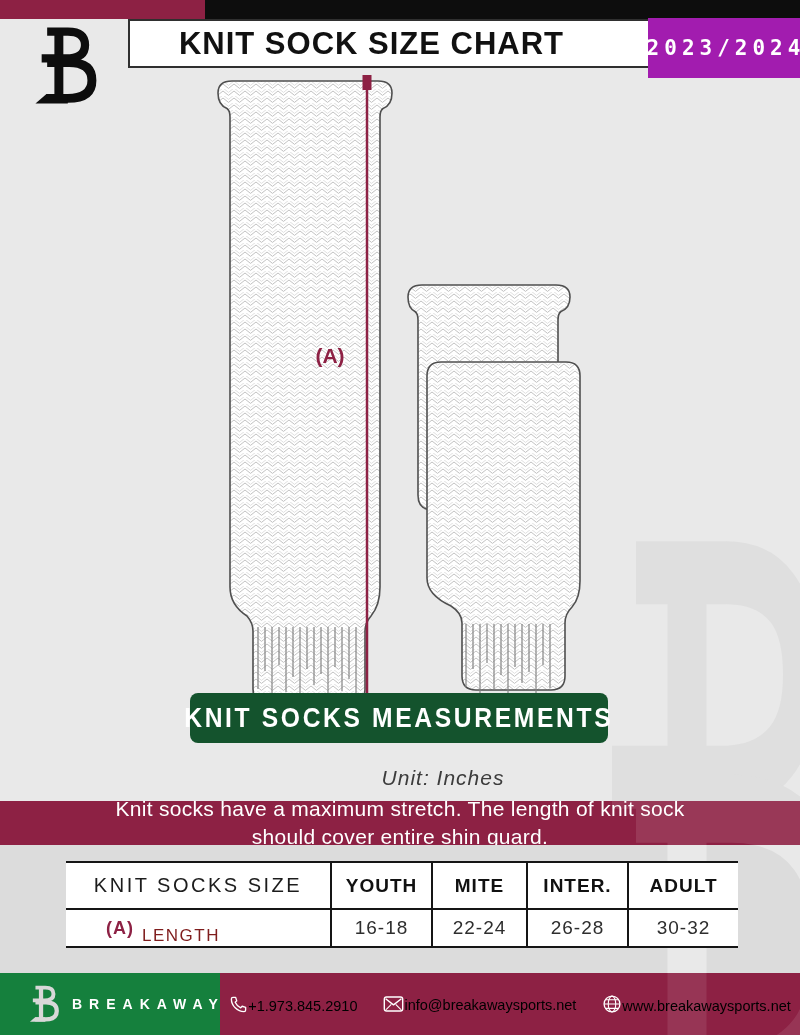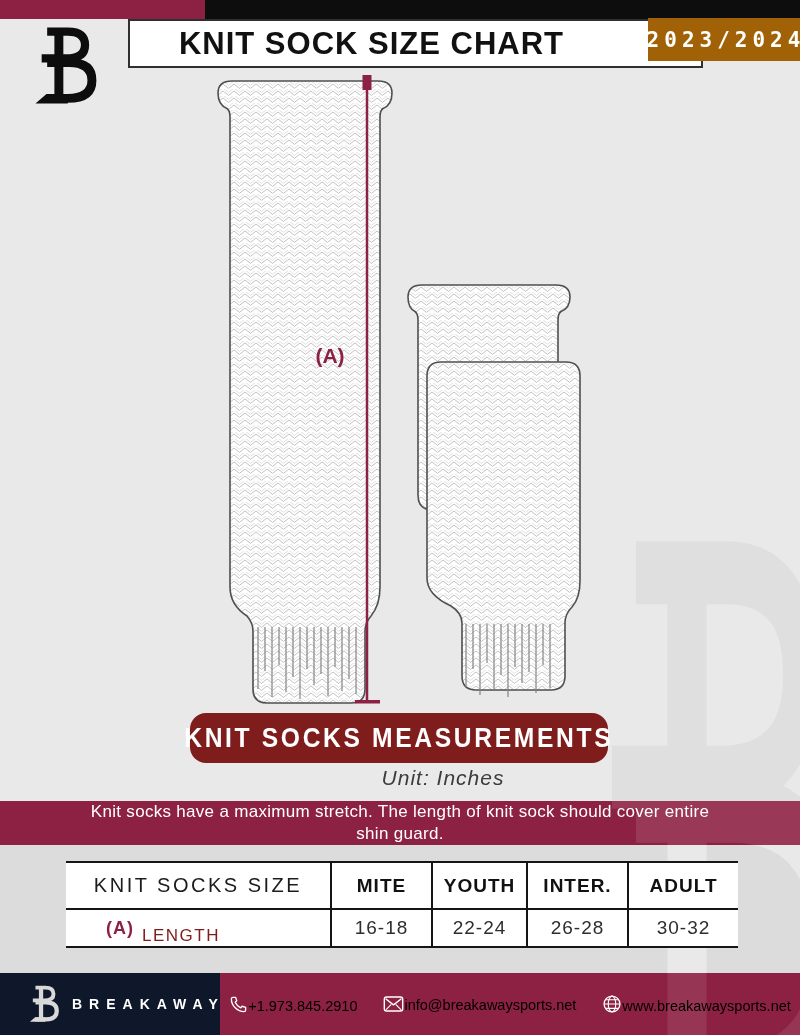--- a/index.html
+++ b/index.html
@@ -6,63 +6,63 @@
   body{font-family:"Liberation Sans", sans-serif; background:#cfcfcf;}
   .poster{position:relative;width:800px;height:1035px;margin:0 auto;background:#e9e9e9;overflow:hidden;}
 
   
   .strip-maroon{position:absolute;left:0;top:0;width:205px;height:19px;background:#8D2144;z-index:3;}
   .strip-black{position:absolute;left:205px;top:0;width:595px;height:19px;background:#0d0d0d;z-index:3;}
   .title-box{position:absolute;left:128px;top:19px;width:575px;height:49px;background:#ffffff;
              border:2px solid #2f2f2f;box-sizing:border-box;display:flex;align-items:center;
              justify-content:center;padding-right:88px;z-index:4;}
   .title-box span{font-size:31px;font-weight:800;letter-spacing:1px;color:#111;white-space:nowrap;}
-  .year-box{position:absolute;left:648px;top:18px;width:152px;height:43px;background:#a16207;
+  .year-box{position:absolute;left:648px;top:18px;width:152px;height:60px;background:#a21caf;
             display:flex;align-items:center;justify-content:center;z-index:4;}
   .year-box span{font-family:"DejaVu Sans Mono",monospace;font-weight:700;font-size:21px;
                  letter-spacing:5px;color:#fff;white-space:nowrap;transform:translateX(2px);}
   .logo-header{position:absolute;left:22px;top:24px;width:82px;height:84px;color:#0d0d0d;z-index:4;}
 
   
   .illus{position:absolute;left:190px;top:75px;z-index:2;}
   .meas-label{font-weight:700;font-size:21px;fill:#8D2144;font-family:"Liberation Sans",sans-serif;}
 
   
-  .banner{position:absolute;left:190px;top:713px;width:418px;height:50px;background:#7f1d1d;
-          border-radius:16px;display:flex;align-items:center;justify-content:center;z-index:3;}
+  .banner{position:absolute;left:190px;top:693px;width:418px;height:50px;background:#14532d;
+          border-radius:8px;display:flex;align-items:center;justify-content:center;z-index:3;}
   .banner span{color:#fff;font-weight:700;font-size:28px;letter-spacing:3px;white-space:nowrap;
                transform:scaleX(.88);}
   .unit-note{position:absolute;left:0;top:766px;width:800px;text-align:center;z-index:3;padding-left:43px;}
   .unit-note span{font-style:italic;font-size:21px;color:#3c3c3c;letter-spacing:1px;}
 
   
   .notice-bar{position:absolute;left:0;top:801px;width:800px;height:44px;background:#8D2144;
               display:flex;align-items:center;justify-content:center;z-index:3;overflow:hidden;}
-  .notice-bar p{margin:0;max-width:620px;text-align:center;color:#fff;font-size:17px;
+  .notice-bar p{margin:0;max-width:620px;text-align:center;color:#fff;font-size:21px;
                 line-height:1.32;letter-spacing:.3px;position:relative;z-index:2;}
 
   
   .lower-band{position:absolute;left:0;top:845px;width:800px;height:128px;background:#dcdcdc;z-index:1;overflow:hidden;}
   .size-table{position:absolute;left:66px;top:861px;width:542px;z-index:3;
               display:grid;grid-template-columns:264px 101px 95px 101px 111px;grid-template-rows:47px 40px;}
   .size-table .cell{background:#fff;display:flex;align-items:center;justify-content:center;
                     border-top:2px solid #151515;box-sizing:border-box;}
   .size-table .cell.vline{border-left:2px solid #151515;}
   .size-table .cell.bottom{border-bottom:2px solid #151515;}
   .th-main span{font-size:20px;letter-spacing:2.5px;color:#1c1c1c;font-weight:400;}
   .th span{font-size:19px;font-weight:700;letter-spacing:1px;color:#111;}
   .td span{font-size:19px;color:#2e2e2e;letter-spacing:1px;}
   .td-label{justify-content:flex-start !important;padding-left:40px;}
   .td-label .pref{color:#8D2144;font-weight:700;font-size:18px;margin-right:8px;}
   .td-label .lab{font-size:17px;letter-spacing:1.5px;color:#7f1d1d;margin-top:16px;}
 
   
   .footer{position:absolute;left:0;top:973px;width:800px;height:62px;z-index:3;}
   .footer-maroon{position:absolute;left:0;top:0;width:800px;height:62px;background:#8D2144;overflow:hidden;}
-  .footer-black{position:absolute;left:0;top:0;width:220px;height:62px;background:#0f172a;
+  .footer-black{position:absolute;left:0;top:0;width:220px;height:62px;background:#15803d;
                 display:flex;align-items:center;z-index:2;}
   .footer-logo{width:34px;height:40px;margin-left:26px;color:#d8d8d8;flex:none;}
   .brand{color:#fff;font-size:14px;font-weight:700;letter-spacing:7px;margin-left:12px;white-space:nowrap;}
   .contacts{position:absolute;left:220px;top:0;width:580px;height:62px;display:flex;align-items:center;
             justify-content:center;gap:26px;z-index:2;}
   .contact{display:flex;align-items:flex-end;color:#000000;font-size:14.5px;white-space:nowrap;}
   .contact svg{flex:none;}
 
   
   .wm-upper{position:absolute;left:0;top:515px;width:800px;height:286px;overflow:hidden;z-index:0;}
@@ -195,24 +195,24 @@
     <svg width="300" height="640" viewBox="0 0 100 122" preserveAspectRatio="none">
         <use href="#blogo"></use>
       </svg>
   </div>
 
   <div class="size-table">
     <div class="cell th-main">
         <span>KNIT SOCKS SIZE</span>
       </div>
     <div class="cell th vline">
+        <span>YOUTH</span>
+      </div>
+    <div class="cell th vline">
         <span>MITE</span>
-      </div>
-    <div class="cell th vline">
-        <span>YOUTH</span>
       </div>
     <div class="cell th vline">
         <span>INTER.</span>
       </div>
     <div class="cell th vline">
         <span>ADULT</span>
       </div>
 
     <div class="cell td td-label bottom">
       <span class="pref">(A)</span>

